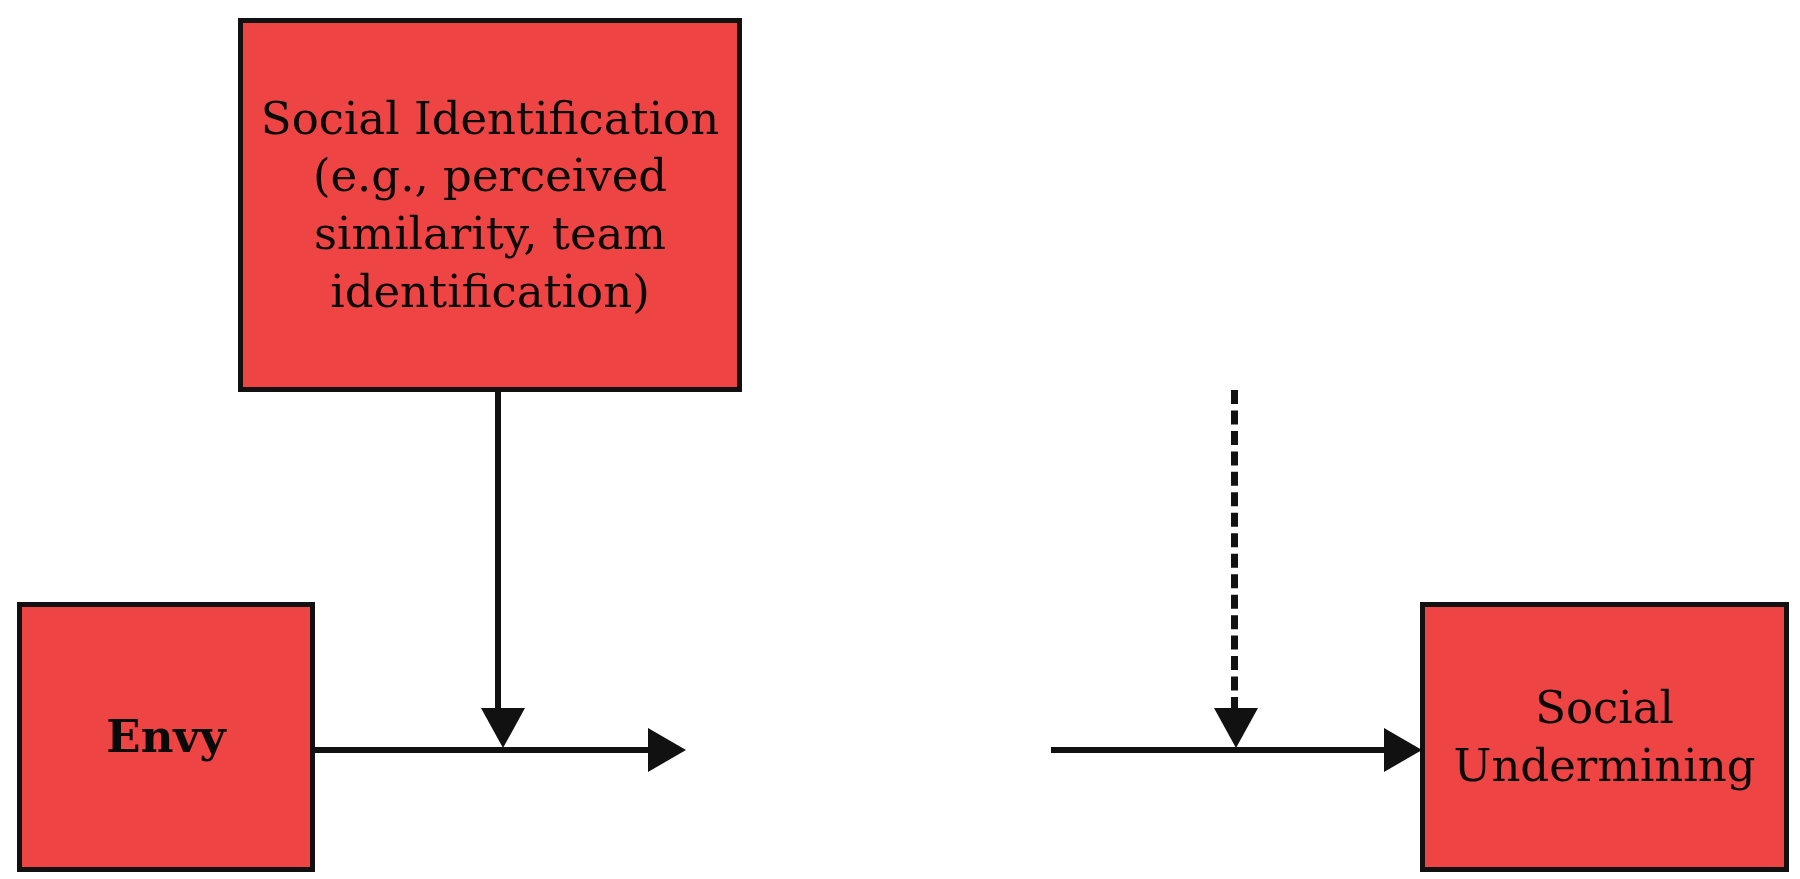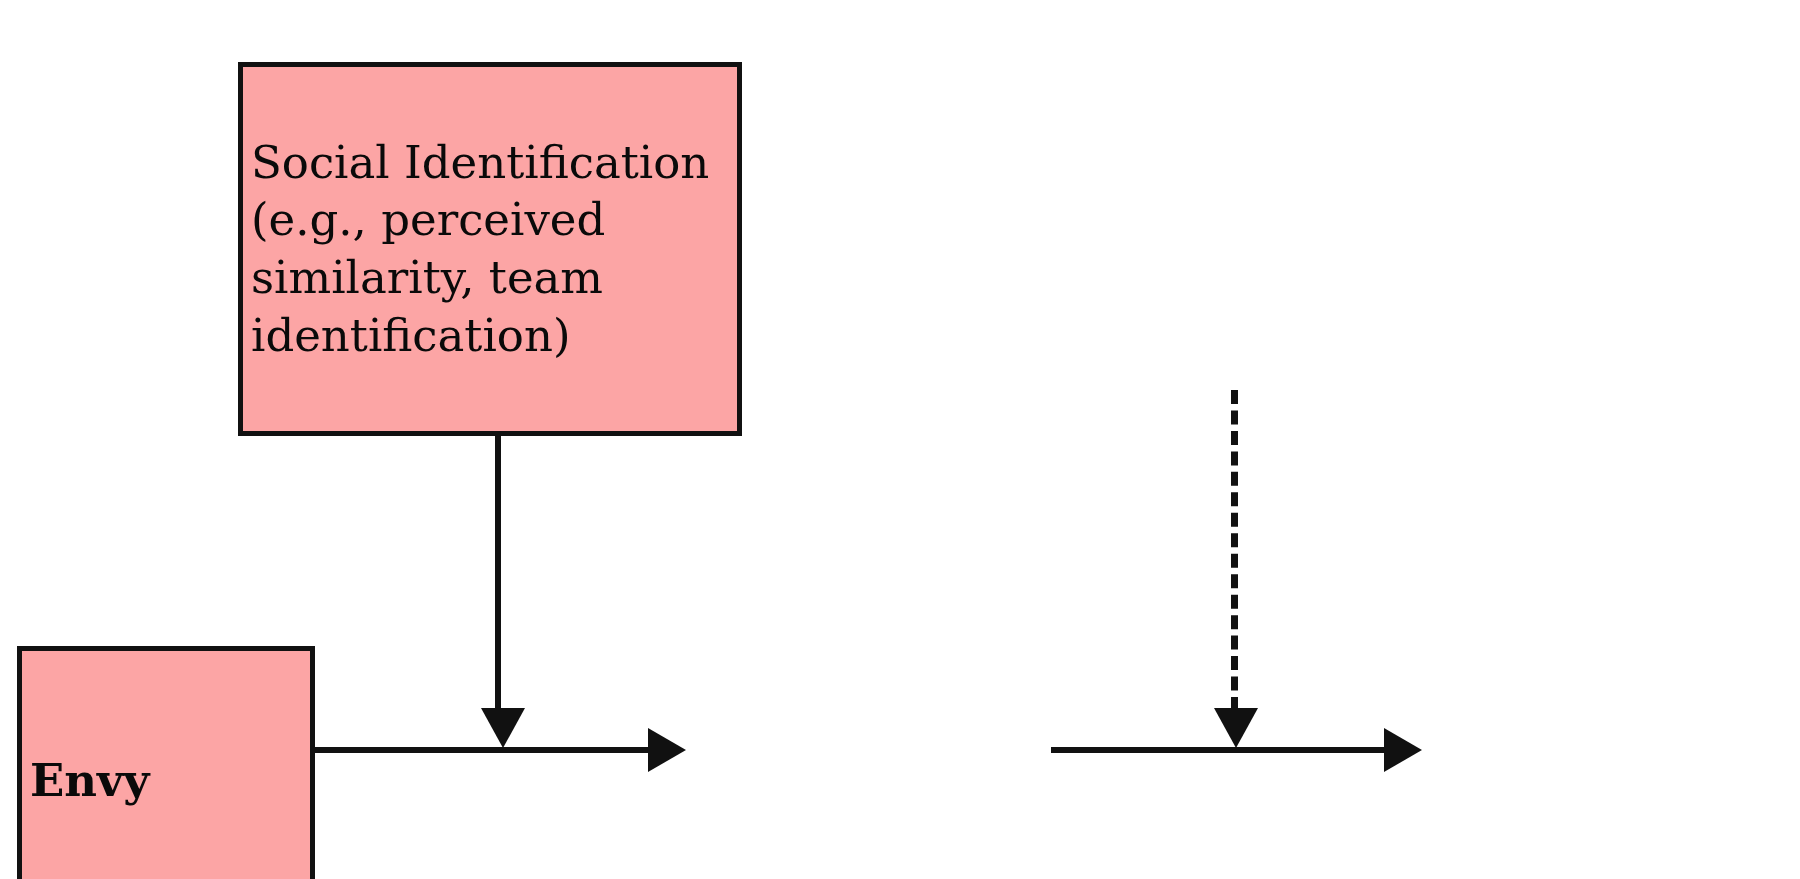--- a/index.html
+++ b/index.html
@@ -17,25 +17,24 @@
     height: 879px;
     background: #ffffff;
     overflow: hidden;
   }
   .node-box {
     position: absolute;
     box-sizing: border-box;
     display: flex;
     align-items: center;
     justify-content: center;
-    text-align: left;
-    background: #fca5a5;
+    text-align: center;
+    background: #ef4444;
     color: #0a0a0a;
     z-index: 3;
-    margin-top: 44px;
   }
   .node-box .node-label {
     display: block;
     width: 100%;
     padding: 0 8px;
     box-sizing: border-box;
     line-height: 1.28;
     white-space: pre-line;
   }
   .solid-border {
@@ -136,14 +135,18 @@
 similarity, team
 identification)</span>
   </div>
 
 
   <div class="node-box solid-border" id="node-envy">
     <span class="node-label">Envy</span>
   </div>
 
 
+  <div class="node-box solid-border" id="node-social-undermining">
+    <span class="node-label">Social
+Undermining</span>
+  </div>
 
 </div>
 
 </body></html>

